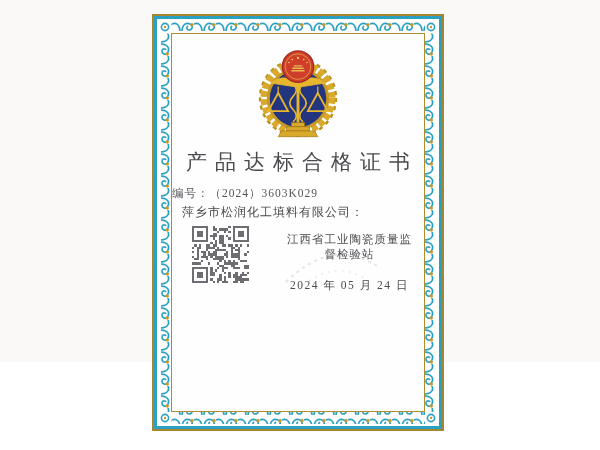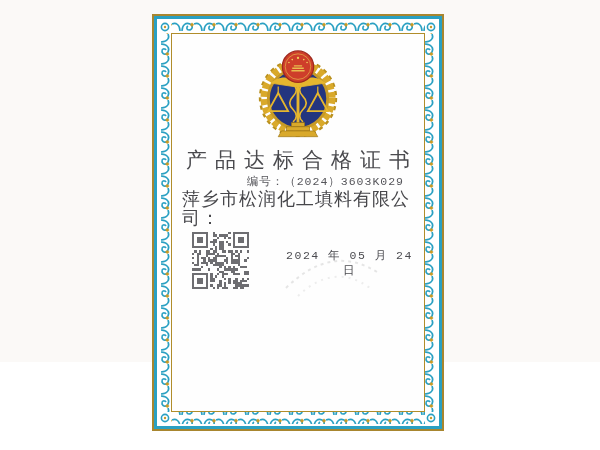--- a/index.html
+++ b/index.html
@@ -1,28 +1,28 @@
 <!DOCTYPE html>
 <html><head>
 <meta charset="utf-8">
 <style>
   html,body{margin:0;padding:0;}
   body{width:600px;height:450px;overflow:hidden;font-family:"Liberation Serif","DejaVu Serif",serif;}
-  .stage{position:relative;width:600px;height:362px;background:#fbf9f7;font-family:Liberation Mono, monospace;}
+  .stage{position:relative;width:600px;height:362px;background:#fbf9f7;}
   
   .cert{position:absolute;left:152px;top:14px;width:292px;height:417px;box-sizing:border-box;
         border:2px solid #a8862f;background:#fff;}
   .b2{width:100%;height:100%;box-sizing:border-box;border:3px solid #2aa0c2;}
   .b3{width:100%;height:100%;box-sizing:border-box;border:2px solid #ffffff;position:relative;background:#fff;}
   .band{position:absolute;left:0;top:0;width:278px;height:403px;display:block;}
   .inner{position:absolute;left:12px;top:12px;right:12px;bottom:12px;border:1px solid #b08d2b;background:#fefefe;}
   .emblem{display:block;margin:12px auto 0 auto;}
   .title{margin-top:10px;text-align:center;font-size:21px;color:#4a4a4e;letter-spacing:8px;padding-left:8px;line-height:24px;}
-  .serial{margin-top:0;text-align:right;padding-right:20px;font-size:11.5px;color:#55555a;letter-spacing:1px;}
-  .bodytext{margin:2px 9px 0 10px;font-size:18px;line-height:18.5px;color:#47474b;}
+  .serial{margin-top:12px;text-align:left;padding-right:20px;font-size:11.5px;color:#55555a;letter-spacing:1px;}
+  .bodytext{margin:2px 9px 0 10px;font-size:12px;line-height:18.5px;color:#47474b;}
   .recipient{letter-spacing:1px;}
   .para{text-indent:2em;text-align:justify;letter-spacing:0.6px;}
   .validity{letter-spacing:0.6px;}
   .validity b{color:#3e3e42;}
   .bottom{display:flex;align-items:flex-start;margin:4px 8px 0 20px;}
   .qr{width:57px;height:57px;flex:0 0 auto;}
   .bcol{flex:1;padding-left:34px;text-align:center;position:relative;}
   .issuer{margin-top:6px;font-size:11.5px;color:#4b4b50;letter-spacing:1px;position:relative;z-index:2;}
   .idate{margin-top:16px;font-size:11.5px;color:#4b4b50;letter-spacing:1.5px;position:relative;z-index:2;}
   .wm{position:absolute;left:50%;top:4px;transform:translateX(-50%);z-index:1;}
@@ -326,20 +326,21 @@
                   <rect x="21" y="24" width="1" height="1"></rect>
                   <rect x="22" y="24" width="1" height="1"></rect>
                 </svg></div>
             <div class="bcol">
               <svg class="wm" width="130" height="66" viewBox="0 0 130 66">
                 <g fill="none" stroke="#c9c9c9" opacity="0.45">
                   <path d="M18,52 Q65,6 112,38" stroke-dasharray="3 4" stroke-width="2"></path>
                   <path d="M30,60 Q66,26 102,52" stroke-dasharray="2 5" stroke-width="2" opacity="0.7"></path>
                 </g>
               </svg>
+              <div class="issuer">江西省工业陶瓷质量监督检验站</div>
               <div class="idate">2024 年 05 月 24 日</div>
             </div>
           </div>
 
         </div>
       </div>
     </div>
   </div>
 </div>
 

